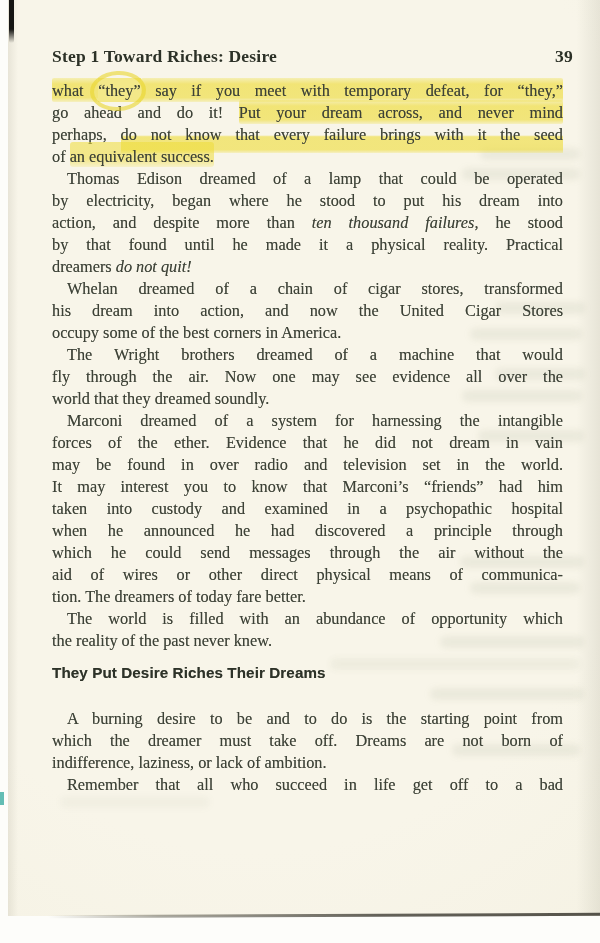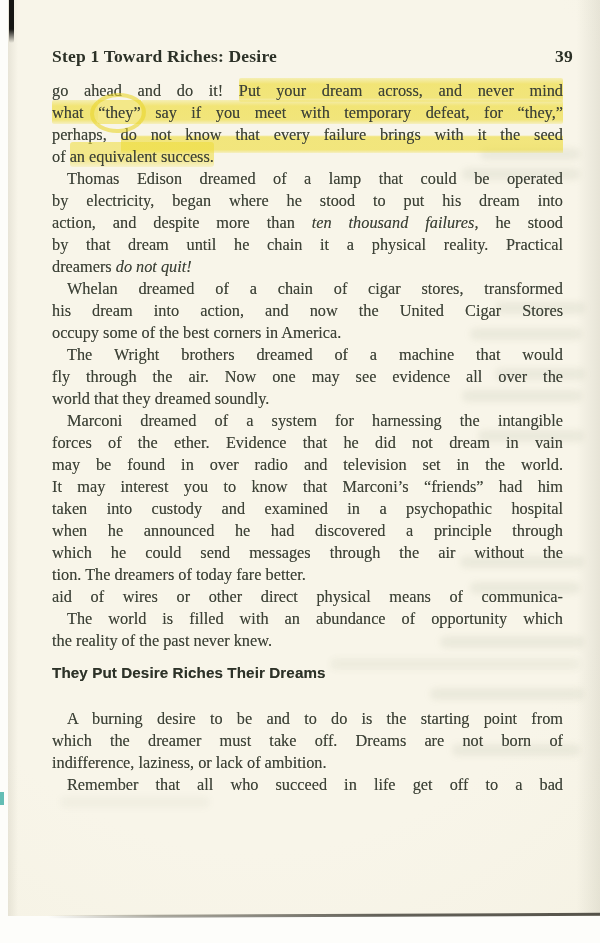--- a/index.html
+++ b/index.html
@@ -77,52 +77,52 @@
   <div class="g" style="left:452px;top:744px;width:128px;"></div>
   <div class="g" style="left:60px;top:796px;width:150px;opacity:.55;"></div>
 
   <div class="content">
     <div class="header">
       <span>Step 1 Toward Riches: Desire</span>
       <span>39</span>
     </div>
     <div class="body">
         <div>
+          <div class="line"><span class="h">what </span><span class="circle">“they”</span><span class="h"> say if you meet with temporary defeat, for “they,”</span></div>
           <div class="line"><span>go ahead and do it! </span><span class="h">Put your dream across, and never mind</span></div>
-          <div class="line"><span class="h">what </span><span class="circle">“they”</span><span class="h"> say if you meet with temporary defeat, for “they,”</span></div>
           <div class="line"><span>perhaps, </span><span class="h-low">do not know that every failure brings with it the seed</span></div>
           <div class="line last"><span>of </span><span class="h-tail">an equivalent success.</span></div>
         </div>
         <div>
           <div class="line indent"><span>Thomas Edison dreamed of a lamp that could be operated</span></div>
           <div class="line"><span>by electricity, began where he stood to put his dream into</span></div>
           <div class="line"><span>action, and despite more than </span><span class="i">ten thousand failures,</span><span> he stood</span></div>
-          <div class="line"><span>by that dream until he chain it a physical reality. Practical</span></div>
+          <div class="line"><span>by that found until he made it a physical reality. Practical</span></div>
           <div class="line last"><span>dreamers </span><span class="i">do not quit!</span></div>
         </div>
         <div>
           <div class="line indent"><span>Whelan dreamed of a chain of cigar stores, transformed</span></div>
           <div class="line"><span>his dream into action, and now the United Cigar Stores</span></div>
           <div class="line last"><span>occupy some of the best corners in America.</span></div>
         </div>
         <div>
           <div class="line indent"><span>The Wright brothers dreamed of a machine that would</span></div>
           <div class="line"><span>fly through the air. Now one may see evidence all over the</span></div>
           <div class="line last"><span>world that they dreamed soundly.</span></div>
         </div>
         <div>
           <div class="line indent"><span>Marconi dreamed of a system for harnessing the intangible</span></div>
           <div class="line"><span>forces of the ether. Evidence that he did not dream in vain</span></div>
           <div class="line"><span>may be found in over radio and television set in the world.</span></div>
           <div class="line"><span>It may interest you to know that Marconi’s “friends” had him</span></div>
           <div class="line"><span>taken into custody and examined in a psychopathic hospital</span></div>
           <div class="line"><span>when he announced he had discovered a principle through</span></div>
           <div class="line"><span>which he could send messages through the air without the</span></div>
+          <div class="line"><span>aid of wires or other direct physical means of communica-</span></div>
           <div class="line last"><span>tion. The dreamers of today fare better.</span></div>
-          <div class="line"><span>aid of wires or other direct physical means of communica-</span></div>
         </div>
         <div>
           <div class="line indent"><span>The world is filled with an abundance of opportunity which</span></div>
           <div class="line last"><span>the reality of the past never knew.</span></div>
         </div>
         <div class="heading">They Put Desire Riches Their Dreams</div>
         <div>
           <div class="line indent"><span>A burning desire to be and to do is the starting point from</span></div>
           <div class="line"><span>which the dreamer must take off. Dreams are not born of</span></div>
           <div class="line last"><span>indifference, laziness, or lack of ambition.</span></div>

